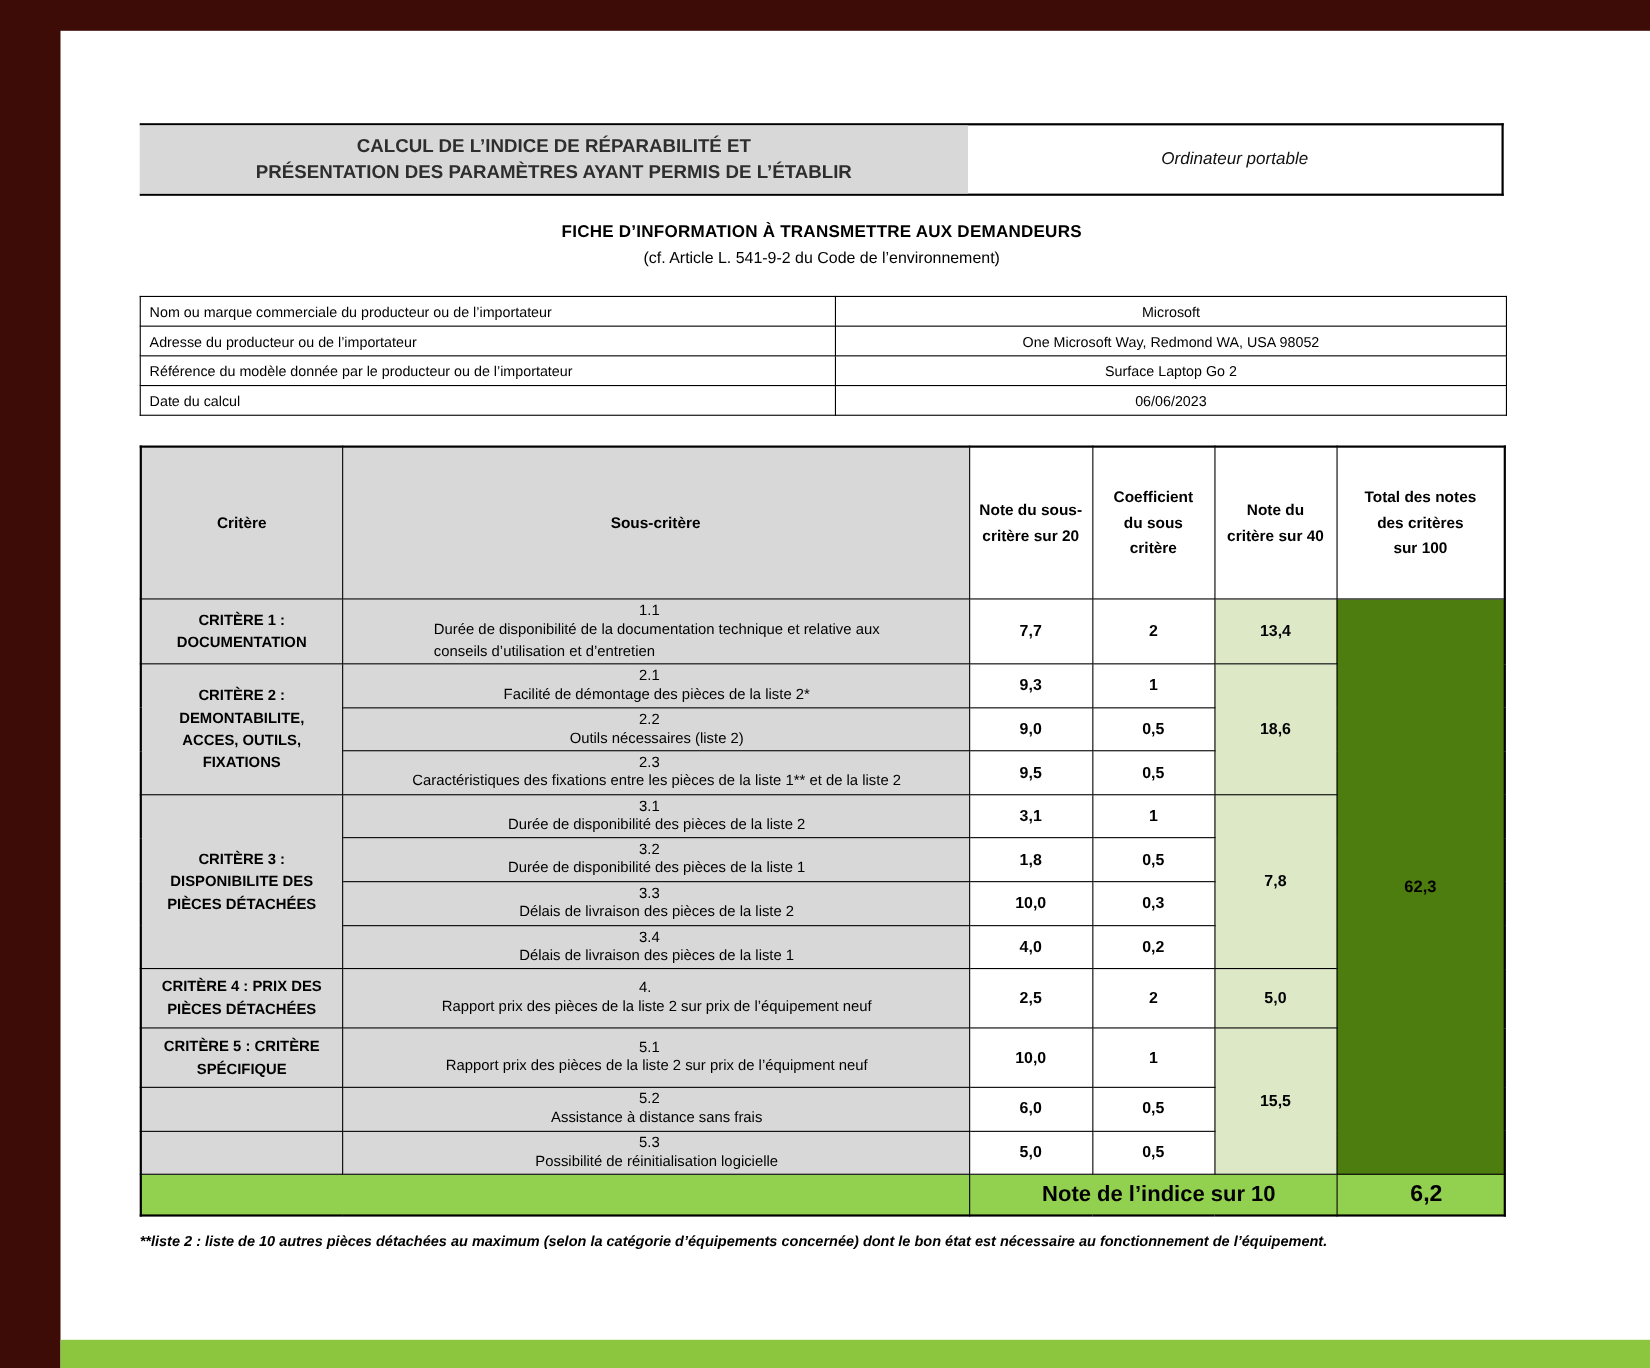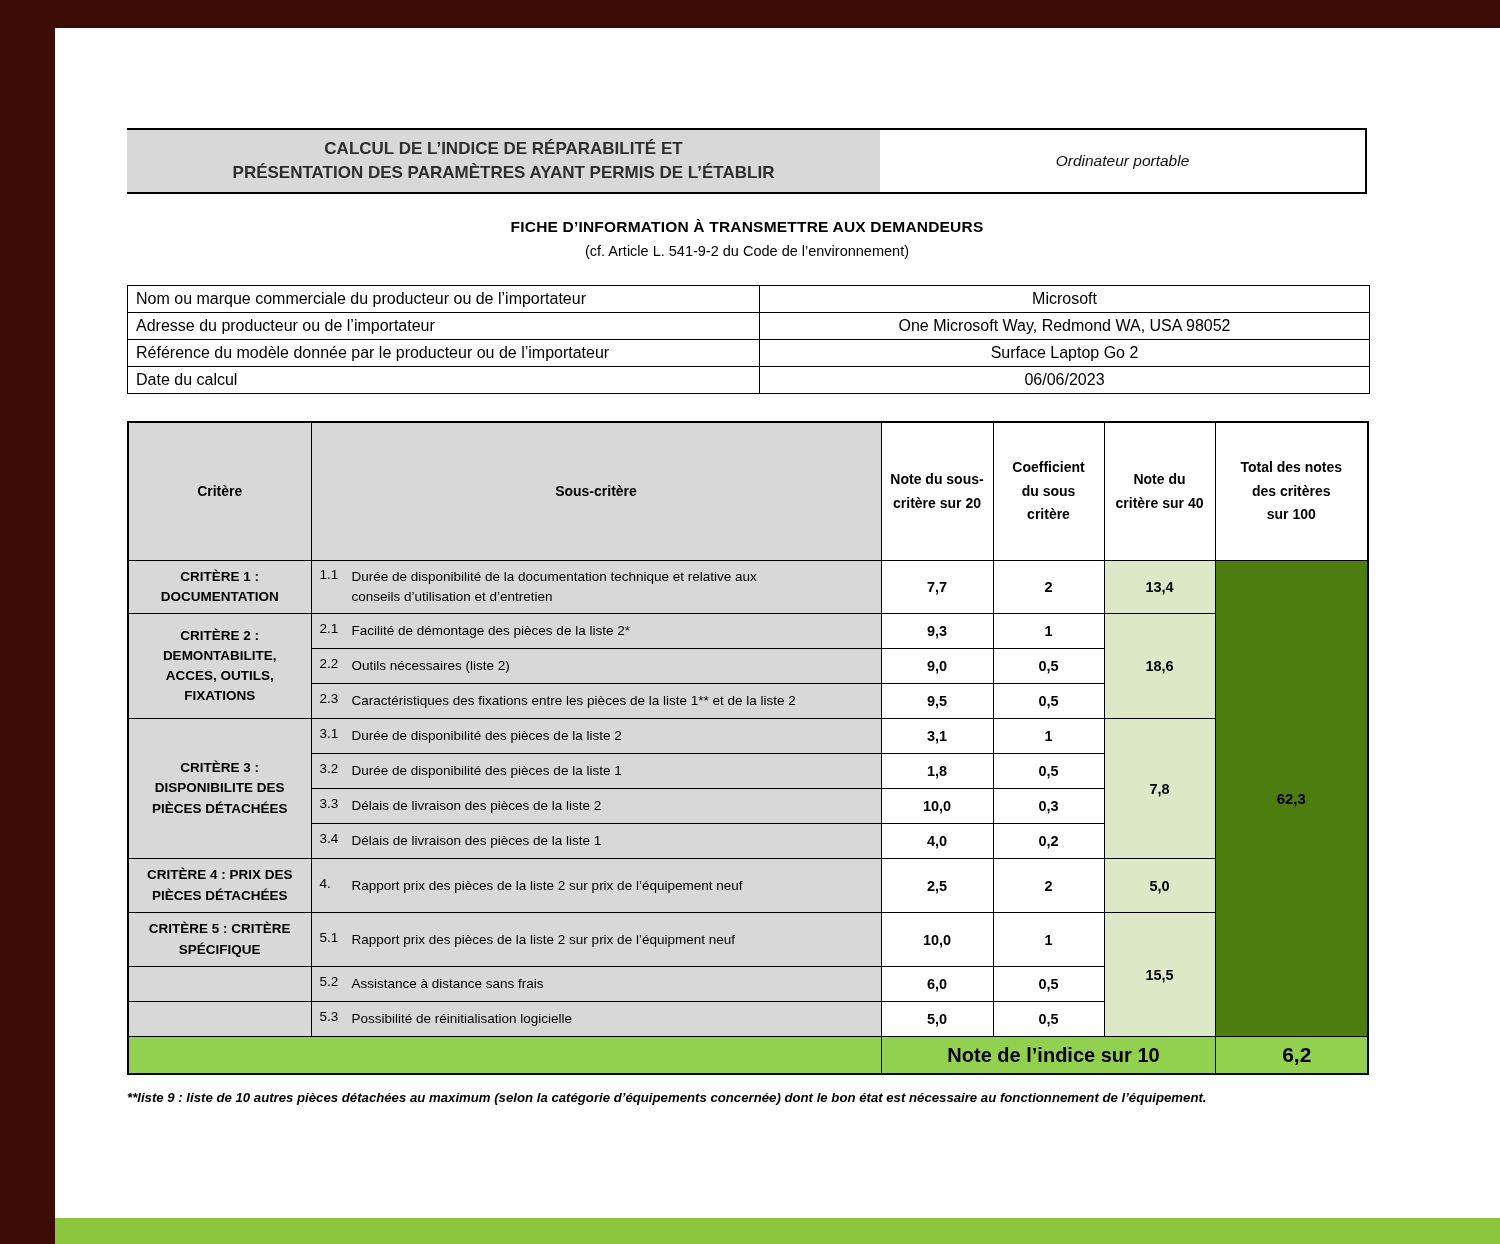--- a/index.html
+++ b/index.html
@@ -10,21 +10,21 @@
     font-family: "Liberation Sans", sans-serif;
     color: #000;
     overflow: hidden;
   }
 
   
   .frame-top    { position: absolute; top: 0; left: 0; width: 1500px; height: 28px; background: #3d0c07; }
   .frame-left   { position: absolute; top: 0; left: 0; width: 55px; height: 1244px; background: #3d0c07; }
   .frame-bottom { position: absolute; bottom: 0; left: 55px; width: 1445px; height: 26px; background: #8cc63e; }
 
-  .content { position: absolute; left: 127px; top: 128px; width: 1240px; }
+  .content { position: absolute; left: 127px; top: 112px; width: 1240px; }
 
   
   .title-row {
     display: flex;
     border-top: 2px solid #000;
     border-bottom: 2px solid #000;
     border-right: 2px solid #000;
     height: 62px;
   }
   .title-box {
@@ -55,21 +55,21 @@
   .info-table {
     border-collapse: collapse;
     table-layout: fixed;
     width: 1243px;
     margin-top: 26px;
     border: 1.5px solid #000;
   }
   .info-table td {
     border: 1px solid #000;
     height: 26px;
-    font-size: 16px;
+    font-size: 13px;
     padding: 0 8px;
   }
   .info-label { width: 615px; text-align: left; }
   .info-value { text-align: center; }
 
   
   .main-table {
     border-collapse: collapse;
     table-layout: fixed;
     width: 1240px;
@@ -91,21 +91,21 @@
   td.crit {
     background: #d8d8d8;
     font-weight: bold;
     font-size: 13.5px;
     text-align: center;
     white-space: pre-line;
     line-height: 1.5;
     padding: 0 4px;
   }
   td.sub { background: #d8d8d8; font-size: 13.5px; padding: 2px 6px 2px 8px; }
-  .subwrap { display: flex; align-items: flex-start; }
+  .subwrap { display: flex; align-items: center; flex-direction: column; }
   .subwrap .num { flex: none; width: 32px; }
   .subwrap .txt { white-space: pre-line; line-height: 1.45; }
 
   td.n10  { background: #ffffff; font-weight: bold; font-size: 14.5px; text-align: center; }
   td.coef { background: #ffffff; font-weight: bold; font-size: 14.5px; text-align: center; }
   td.n20  { background: #dce8c6; font-weight: bold; font-size: 14.5px; text-align: center; }
   td.total{ background: #4d7c0f; font-weight: bold; font-size: 15px;  text-align: center; }
 
   tr.r49 td { height: 48px; }
   tr.r31 td { height: 30px; }
@@ -335,16 +335,16 @@
 
       <tr class="final-row">
         <td colspan="2"></td>
         <td colspan="3" class="final-label">Note de l’indice sur 10</td>
         <td class="final-value">6,2</td>
       </tr>
     </tbody>
   </table>
 
   <div class="footnotes">
-    <div>**liste 9 : liste de 10 autres pièces détachées au maximum (selon la catégorie d’équipements concernée) dont le bon état est nécessaire au fonctionnement de l’équipement.</div>
+    <div>**liste 2 : liste de 10 autres pièces détachées au maximum (selon la catégorie d’équipements concernée) dont le bon état est nécessaire au fonctionnement de l’équipement.</div>
   </div>
 
 </div>
 
 </body></html>

